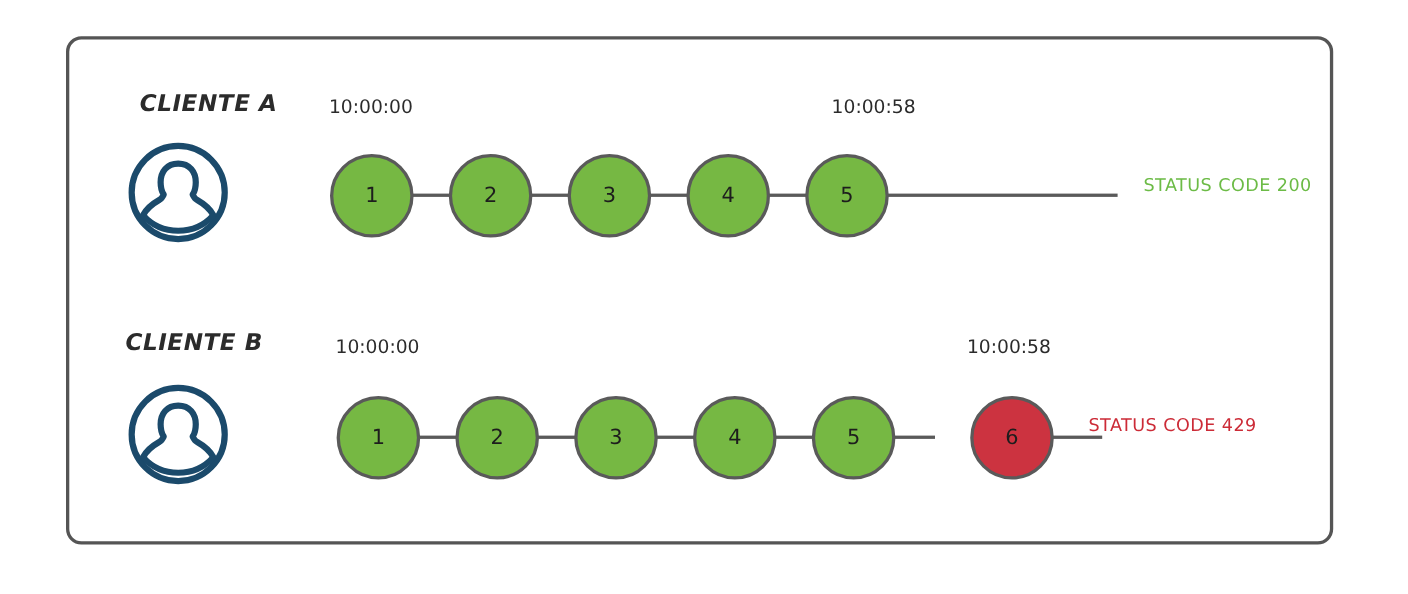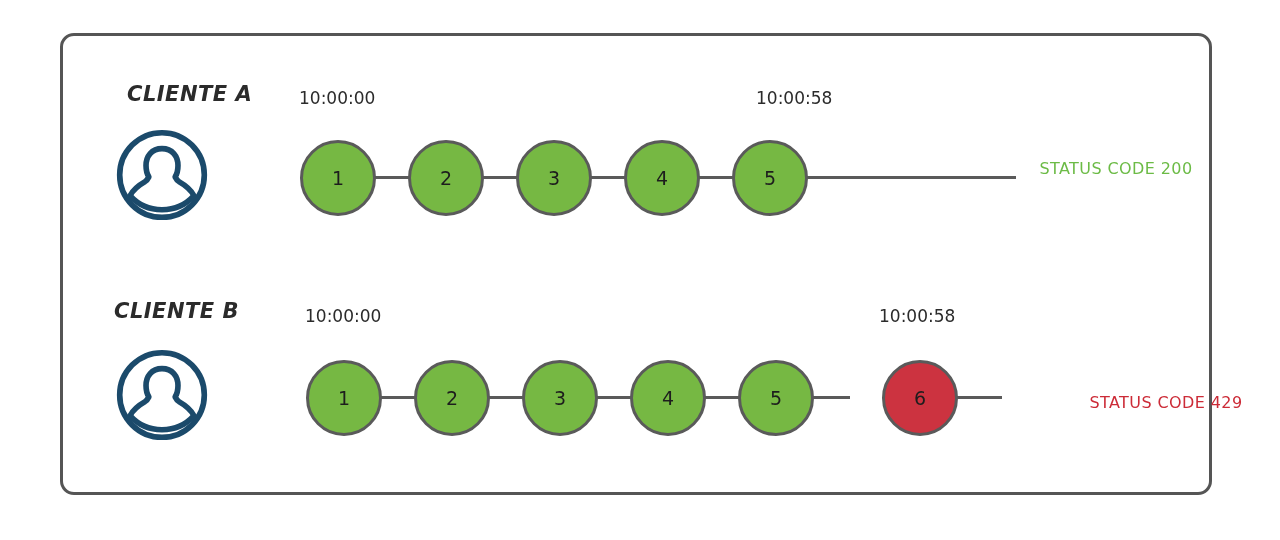--- a/index.html
+++ b/index.html
@@ -189,17 +189,17 @@
     <div class="link" style="left:612px; top:36px; width:84px;"></div>
 
     <div class="node ok" style="left:0px;">1</div>
     <div class="node ok" style="left:108px;">2</div>
     <div class="node ok" style="left:216px;">3</div>
     <div class="node ok" style="left:324px;">4</div>
     <div class="node ok" style="left:432px;">5</div>
     <div class="node fail" style="left:576px;">6</div>
   </div>
 
-  <div class="status fail" style="left:1068px; top:377px; width:196px;margin-top:16px;">
+  <div class="status fail" style="left:968px; top:377px; width:196px;">
     <span class="line1">STATUS CODE 429</span>
   </div>
 
 </div>
 
 </body></html>

